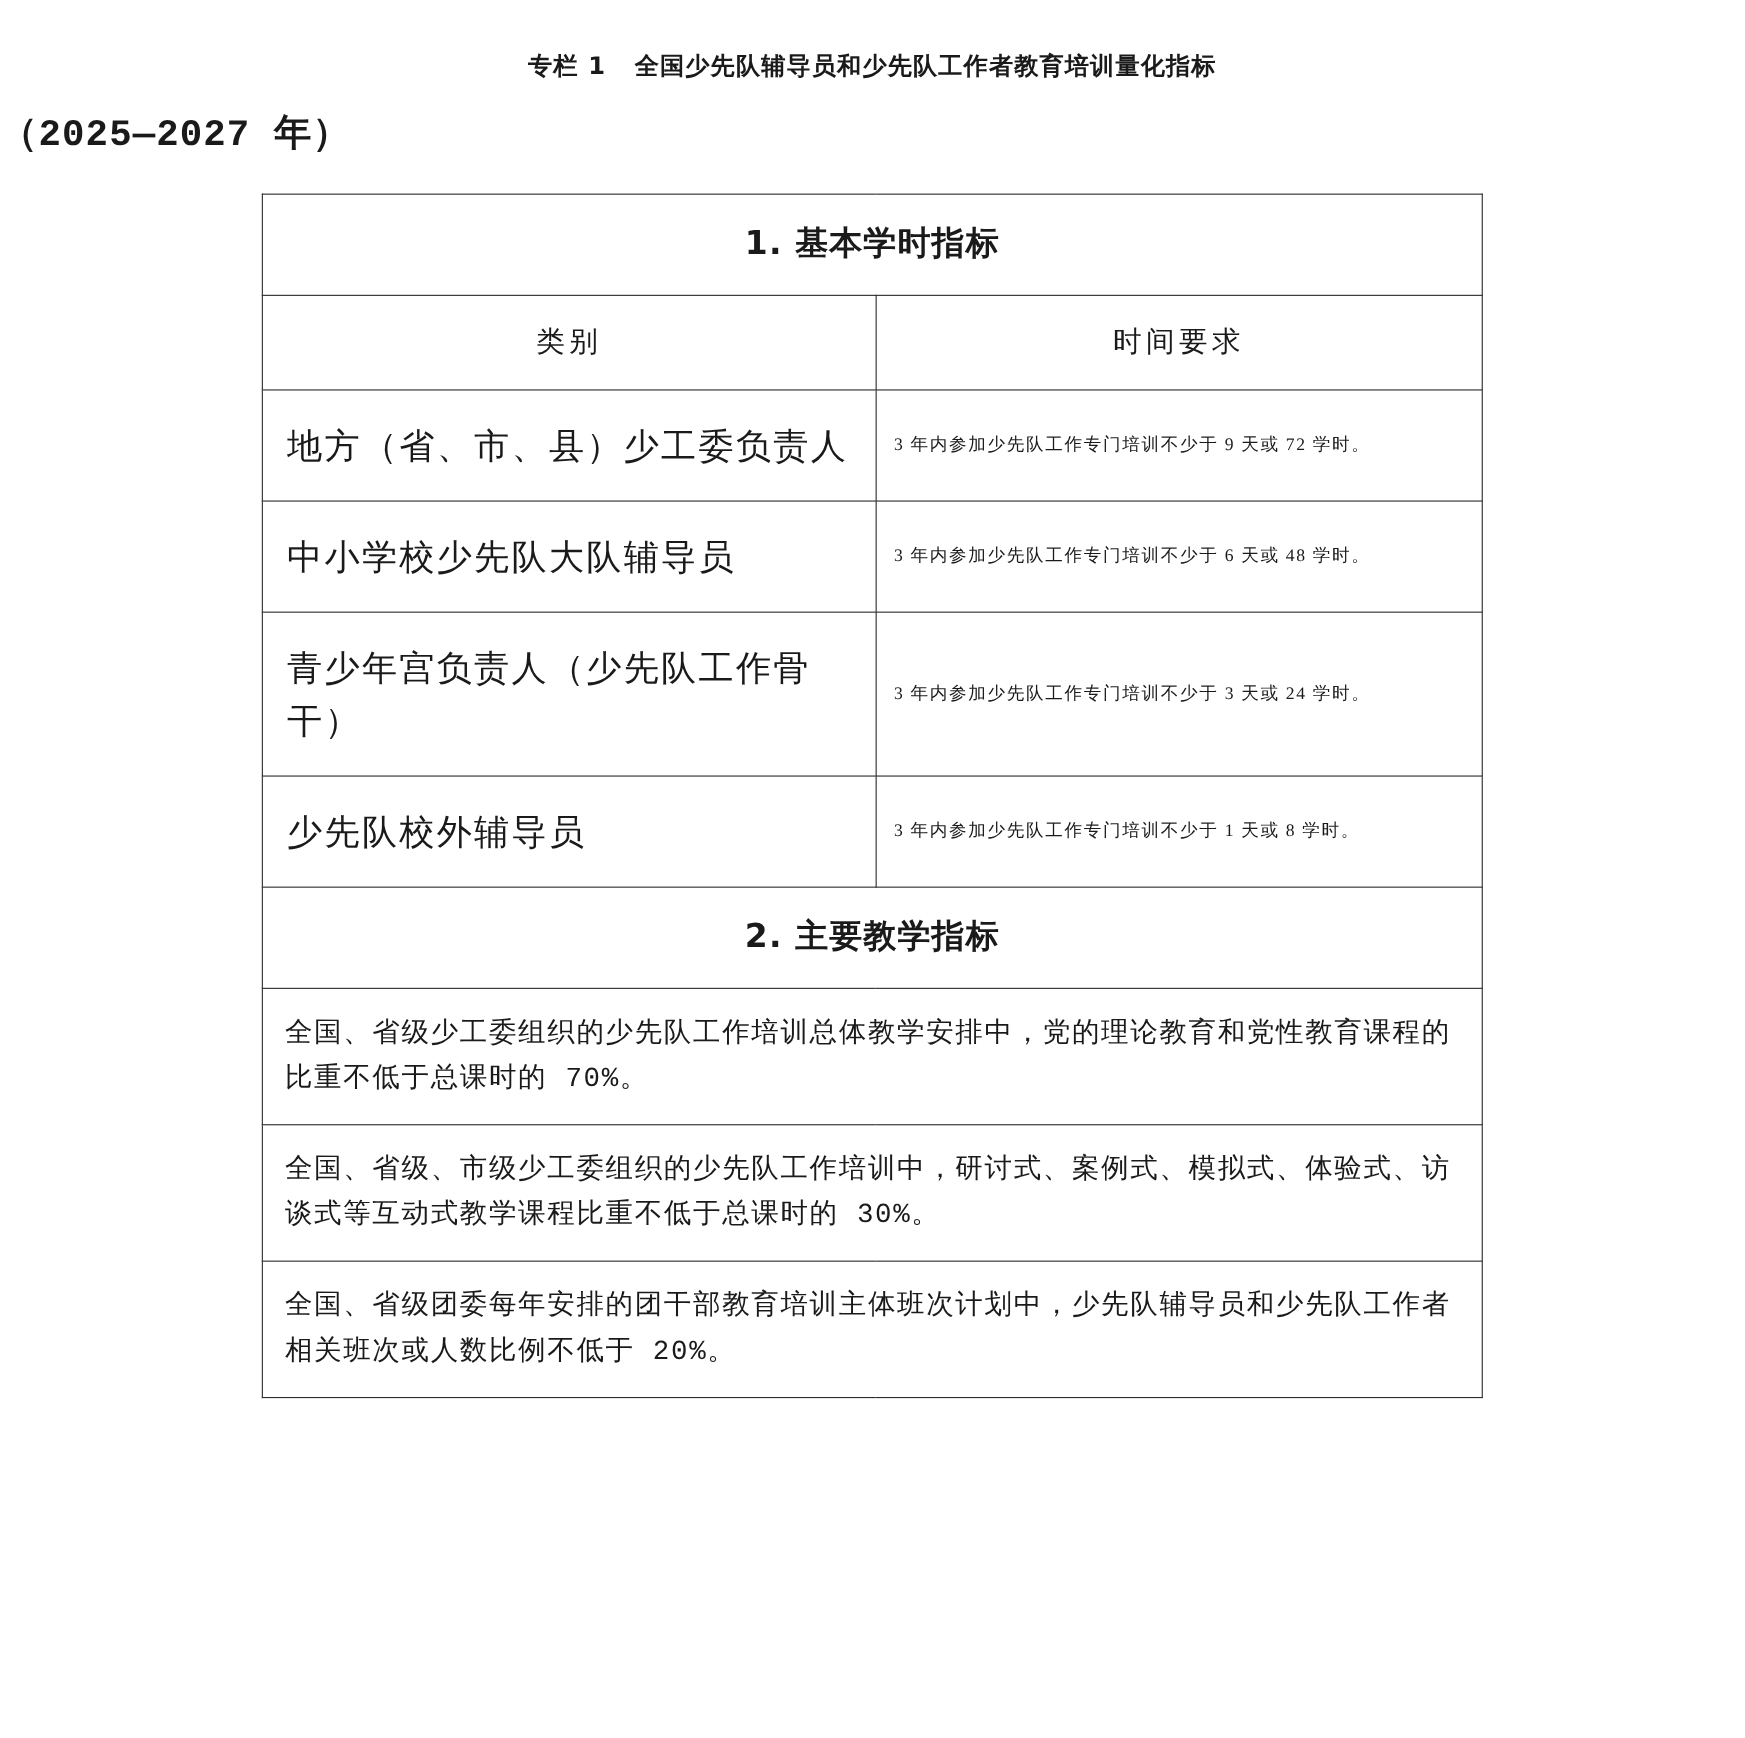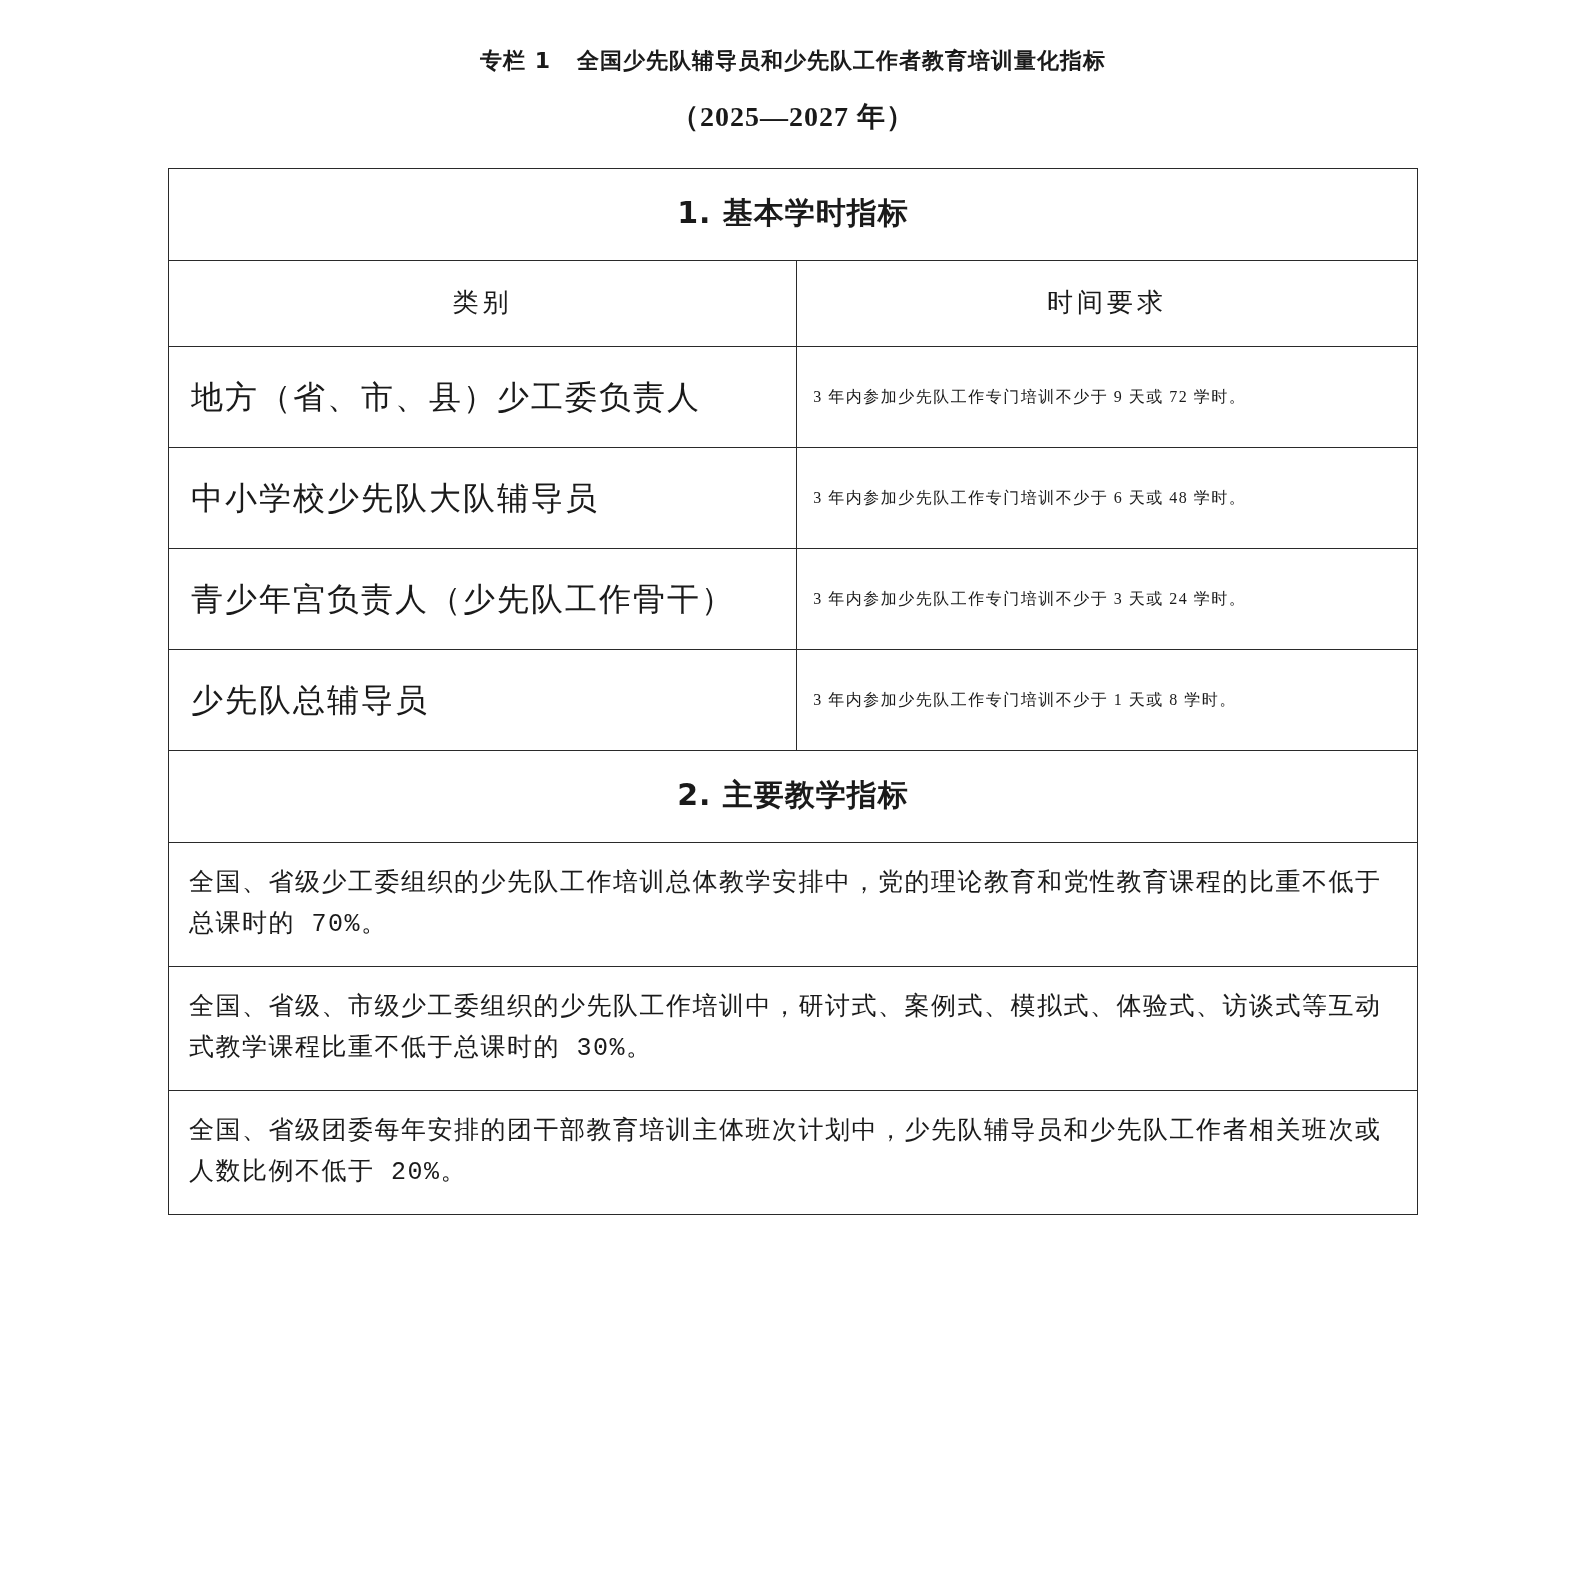--- a/index.html
+++ b/index.html
@@ -28,31 +28,30 @@
     font-size: 22px;
     letter-spacing: 1px;
     padding-top: 46px;
     line-height: 1.35;
   }
   .doc-title .gap {
     display: inline-block;
     width: 26px;
   }
   .doc-subtitle {
-    text-align: center;
-    font-family: Liberation Serif, serif;
+    font-family: Liberation Mono, monospace;
     font-weight: bold;
-    font-size: 28px;
+    font-size: 34px;
     letter-spacing: 1px;
     padding-top: 22px;
   }
   table.main-table {
     border-collapse: collapse;
     margin: 32px auto 0 auto;
-    width: 1250px;
+    width: 1110px;
     table-layout: fixed;
   }
   table.main-table td {
     border: 1px solid #2a2a2a;
     vertical-align: middle;
     padding: 0;
   }
   .section-head {
     text-align: center;
     font-family: "DejaVu Sans", "Liberation Sans", sans-serif;
@@ -121,21 +120,21 @@
       </tr>
       <tr>
         <td class="cat-cell">中小学校少先队大队辅导员</td>
         <td class="req-cell">3 年内参加少先队工作专门培训不少于 6 天或 48 学时。</td>
       </tr>
       <tr>
         <td class="cat-cell">青少年宫负责人（少先队工作骨干）</td>
         <td class="req-cell">3 年内参加少先队工作专门培训不少于 3 天或 24 学时。</td>
       </tr>
       <tr>
-        <td class="cat-cell">少先队总辅导员</td>
+        <td class="cat-cell">少先队校外辅导员</td>
         <td class="req-cell">3 年内参加少先队工作专门培训不少于 1 天或 8 学时。</td>
       </tr>
 
       <tr>
         <td class="section-head" colspan="2">2. 主要教学指标</td>
       </tr>
       <tr>
         <td class="para-cell" colspan="2">全国、省级少工委组织的少先队工作培训总体教学安排中，党的理论教育和党性教育课程的比重不低于总课时的 70%。</td>
       </tr>
       <tr>

